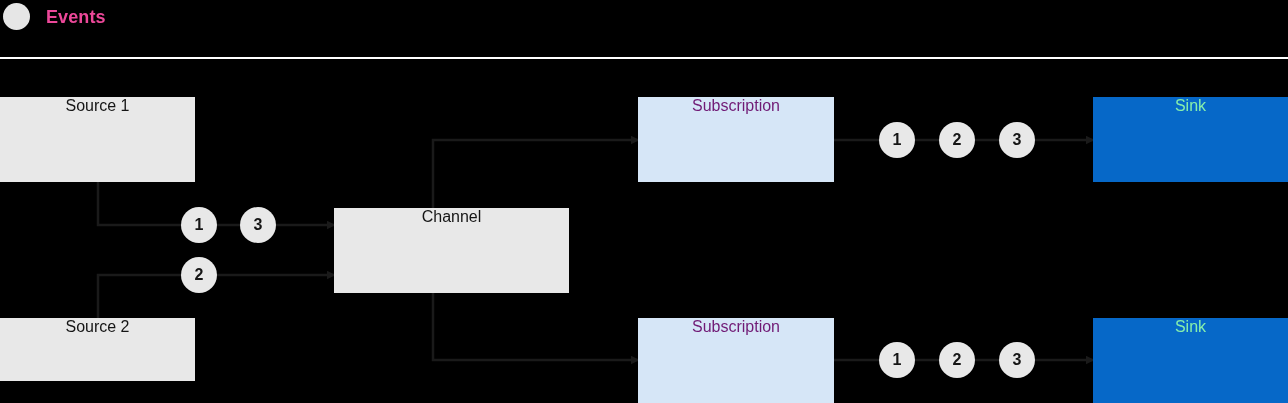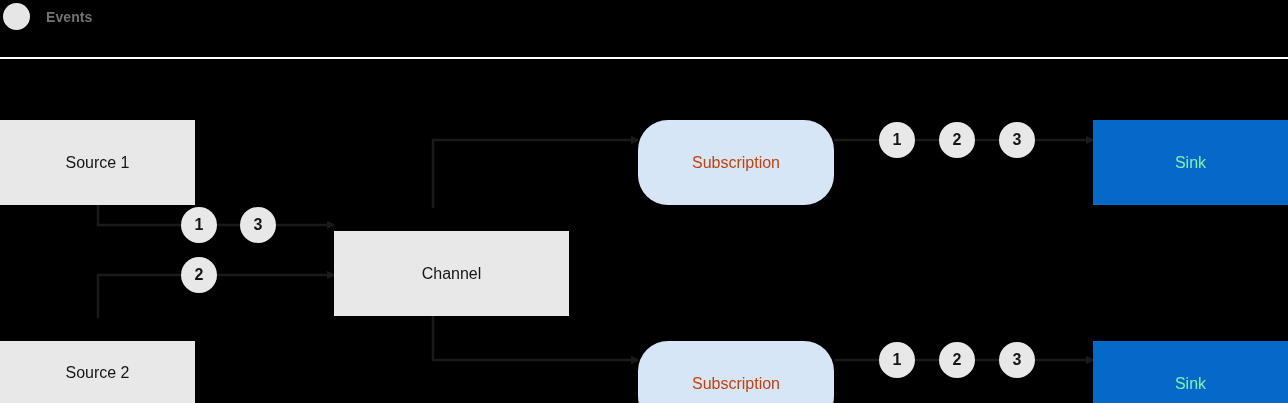--- a/index.html
+++ b/index.html
@@ -27,53 +27,50 @@
     top: 3px;
     width: 27px;
     height: 27px;
     border-radius: 50%;
     background: #e6e6e6;
   }
   .legend-label {
     position: absolute;
     left: 46px;
     top: 5px;
-    font-size: 14px;
+    font-size: 18px;
     font-weight: bold;
-    color: #737373;
+    color: #ec4899;
     letter-spacing: 0.1px;
     line-height: 24px;
   }
   .header-rule {
     position: absolute;
     left: 0;
     top: 57px;
     width: 1288px;
     height: 2px;
     background: #ffffff;
   }
 
   
   .node {
     position: absolute;
     display: flex;
-    align-items: center;
     justify-content: center;
     font-size: 16px;
     box-sizing: border-box;
-    margin-top: 23px;
   }
   .node-source, .node-channel {
     background: #e8e8e8;
     color: #151515;
   }
   .node-subscription {
     background: #d6e6f7;
-    color: #c2410c;
-    border-radius: 30px;
+    color: #701a75;
   }
   .node-sink {
     background: #0668c8;
     color: #86efac;
   }
 
   
   .token {
     position: absolute;
     width: 36px;

